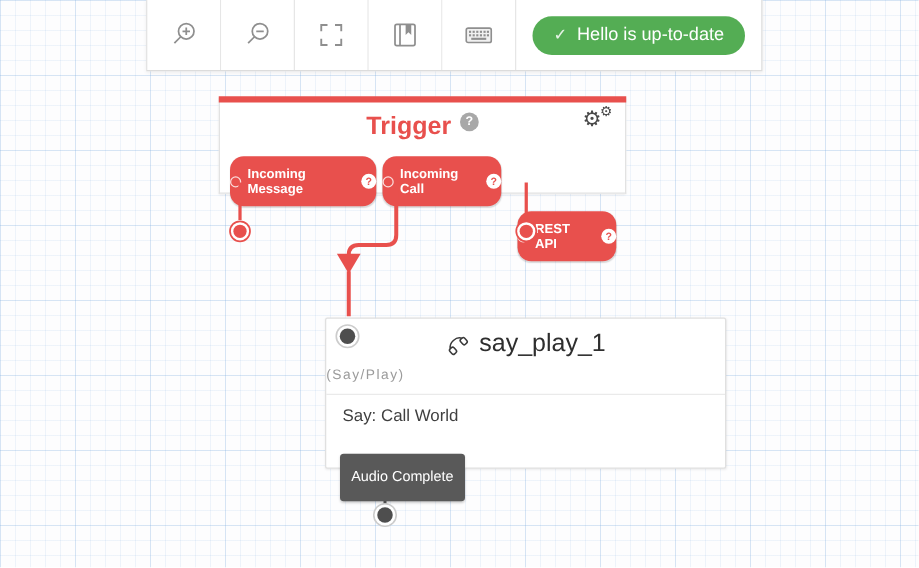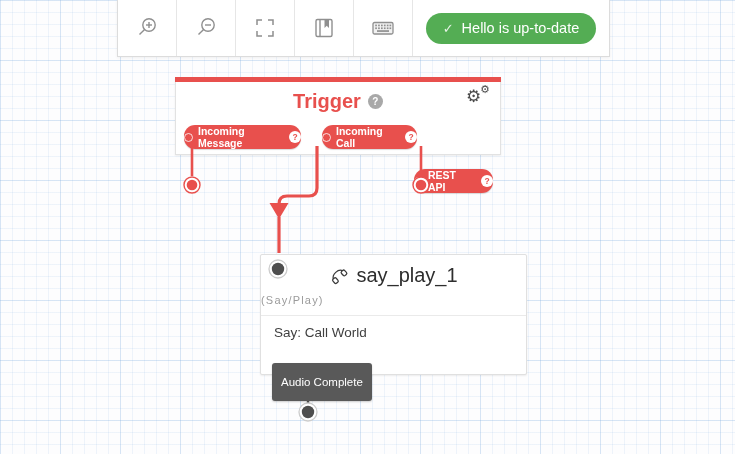--- a/index.html
+++ b/index.html
@@ -33,43 +33,43 @@
   }
   .status-check{font-family:"DejaVu Sans",sans-serif;color:rgba(255,255,255,.85);font-size:13px;}
   .icon-svg{display:block;}
   
   .trigger-card{
     position:absolute;left:175px;top:78px;width:326px;height:77px;
     background:#fff;border:1px solid #e2e2e2;border-top:none;
     box-shadow:0 1px 2px rgba(0,0,0,.07);z-index:2;
   }
   .trigger-topbar{position:absolute;left:-1px;right:-1px;top:-1px;height:5px;background:var(--accent-red,#e8504d);}
-  .trigger-titlerow{position:absolute;left:0;right:0;top:12px;display:flex;align-items:center;justify-content:center;gap:7px;}
+  .trigger-titlerow{position:absolute;left:0;right:0;top:12px;display:flex;justify-content:center;gap:7px;}
   .trigger-title{color:var(--accent-red,#e8504d);font-size:20px;font-weight:700;}
   .help-dot{
     width:15px;height:15px;border-radius:50%;background:#a8a8a8;color:#fff;
     font-size:10px;font-weight:700;display:flex;align-items:center;justify-content:center;cursor:pointer;
   }
   .gears{position:absolute;right:8px;top:6px;color:#4a4a4a;cursor:pointer;width:26px;height:26px;}
   .gear-big{position:absolute;left:0;top:4px;font-size:17px;font-family:"DejaVu Sans",sans-serif;line-height:1;}
   .gear-small{position:absolute;left:14px;top:0;font-size:11px;font-family:"DejaVu Sans",sans-serif;line-height:1;}
   .pill{
-    position:absolute;top:47px;height:24px;border-radius:11px;
+    position:absolute;top:47px;height:40px;border-radius:11px;
     background:var(--accent-red,#e8504d);color:#fff;display:flex;align-items:center;
     justify-content:center;gap:5px;font-size:10.5px;font-weight:700;cursor:pointer;
     box-shadow:0 1px 1px rgba(0,0,0,.15);
   }
   .pill-circle{width:9px;height:9px;border-radius:50%;border:1.5px solid rgba(255,255,255,.8);flex:0 0 auto;}
   .pill-help{
     width:12px;height:12px;border-radius:50%;background:#fff;color:var(--accent-red,#e8504d);
     font-size:8.5px;font-weight:700;display:flex;align-items:center;justify-content:center;flex:0 0 auto;
   }
   
   .say-card{
-    position:absolute;left:260px;top:254px;width:267px;height:121px;
+    position:absolute;left:260px;top:254px;width:321px;height:121px;
     background:#fff;border:1px solid #e0e0e0;border-radius:2px;
     box-shadow:0 1px 2px rgba(0,0,0,.07);z-index:2;
   }
   .say-titlerow{margin-top:9px;display:flex;align-items:center;justify-content:center;gap:7px;}
   .say-title{font-size:20px;color:#2e2e2e;}
   .say-type{margin-top:7px;text-align:left;font-size:11px;color:#9b9b9b;letter-spacing:1.2px;}
   .say-divider{margin-top:9px;border-top:1px solid #eaeaea;}
   .say-body{padding:9px 12px 0 13px;font-size:13.5px;color:#3f3f3f;}
   .transition-tip{
     position:absolute;left:272px;top:363px;height:38px;padding:16px 9px;z-index:6;
@@ -158,21 +158,21 @@
     <div class="gears">
       <span class="gear-big">⚙</span>
       <span class="gear-small">⚙</span>
     </div>
 
     <div class="pill" style="left:8px;width:117px;">
       <span class="pill-circle"></span>
       <span>Incoming Message</span>
       <span class="pill-help">?</span>
     </div>
-    <div class="pill" style="left:146px;width:95px;">
+    <div class="pill" style="left:130px;width:95px;">
       <span class="pill-circle"></span>
       <span>Incoming Call</span>
       <span class="pill-help">?</span>
     </div>
     <div class="pill" style="left:238px;width:79px;margin-top:44px;">
       <span class="pill-circle"></span>
       <span>REST API</span>
       <span class="pill-help">?</span>
     </div>
   </div>

